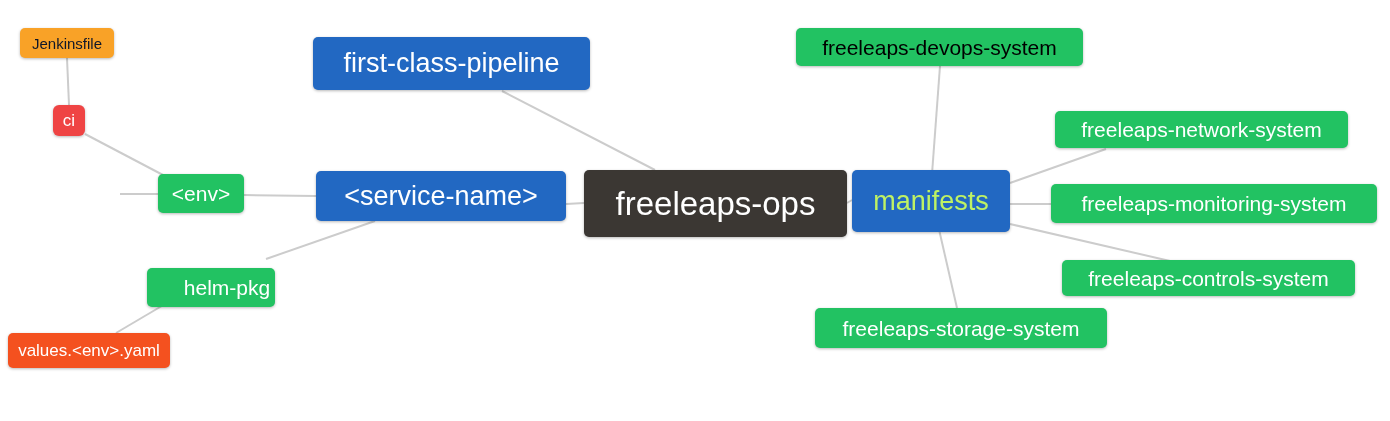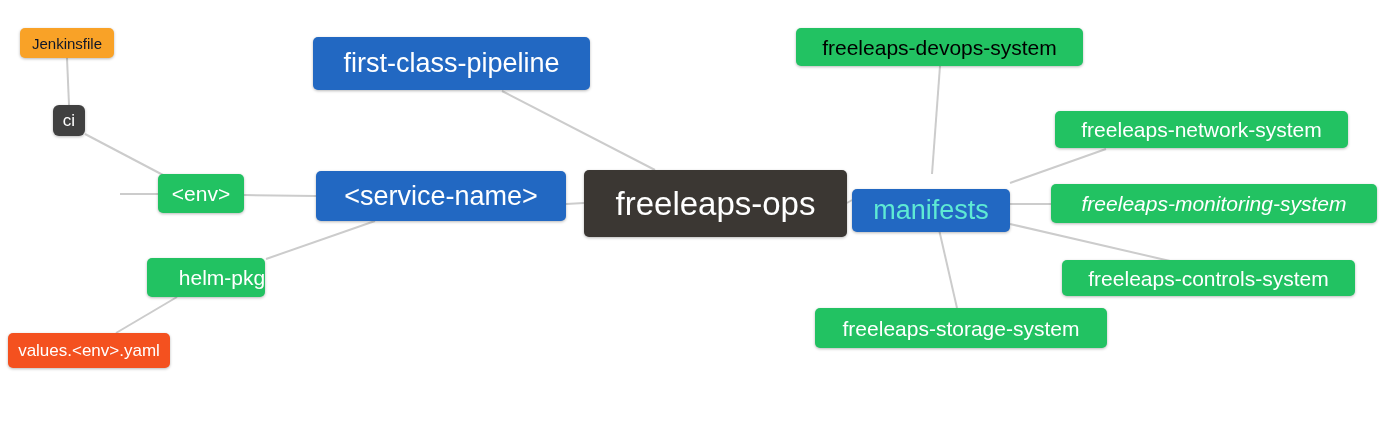--- a/index.html
+++ b/index.html
@@ -53,25 +53,25 @@
     <line x1="940" y1="66" x2="932" y2="174" stroke-width="2" stroke="#CCCCCC"></line>
     <line x1="1010" y1="183" x2="1106" y2="149" stroke-width="2" stroke="#CCCCCC"></line>
     <line x1="1010" y1="204" x2="1051" y2="204" stroke-width="2" stroke="#CCCCCC"></line>
     <line x1="1010" y1="224" x2="1170" y2="261" stroke-width="2" stroke="#CCCCCC"></line>
     <line x1="938" y1="225" x2="957" y2="308" stroke-width="2" stroke="#CCCCCC"></line>
   </svg>
 
   <div class="node" style="left: 584px; top: 170px; width: 263px; height: 67px; font-size: 33px; background-color: rgb(59, 55, 51); color: rgb(255, 255, 255);">freeleaps-ops</div>
   <div class="node" style="left: 313px; top: 37px; width: 277px; height: 53px; font-size: 27px; background-color: rgb(34, 104, 194); color: rgb(255, 255, 255);">first-class-pipeline</div>
   <div class="node" style="left: 316px; top: 171px; width: 250px; height: 50px; font-size: 27px; background-color: rgb(34, 104, 194); color: rgb(255, 255, 255);">&lt;service-name&gt;</div>
-  <div class="node" style="left: 852px; top: 189px; width: 158px; height: 43px; font-size: 27px; background-color: rgb(34, 104, 194); color: #5eead4;">manifests</div>
+  <div class="node" style="left: 852px; top: 170px; width: 158px; height: 62px; font-size: 27px; background-color: rgb(34, 104, 194); color: #bef264;">manifests</div>
   <div class="node" style="left: 158px; top: 174px; width: 86px; height: 39px; font-size: 21px; background-color: rgb(34, 194, 98); color: rgb(255, 255, 255);">&lt;env&gt;</div>
-  <div class="node" style="left: 147px; top: 258px; width: 118px; height: 39px; font-size: 21px; background-color: rgb(34, 194, 98); color: rgb(255, 255, 255); padding-left: 32px;">helm-pkg</div>
-  <div class="node" style="left: 53px; top: 105px; width: 32px; height: 31px; font-size: 17px; border-radius: 6px; background-color: #404040; color: rgb(255, 255, 255); text-align: center;">ci</div>
+  <div class="node" style="left: 147px; top: 268px; width: 128px; height: 39px; font-size: 21px; background-color: rgb(34, 194, 98); color: rgb(255, 255, 255); padding-left: 32px;">helm-pkg</div>
+  <div class="node" style="left: 53px; top: 105px; width: 32px; height: 31px; font-size: 17px; border-radius: 6px; background-color: #ef4444; color: rgb(255, 255, 255); text-align: center;">ci</div>
   <div class="node" style="left: 20px; top: 28px; width: 94px; height: 30px; font-size: 15px; background-color: rgb(249, 162, 39); color: #0f172a;">Jenkinsfile</div>
   <div class="node" style="left: 8px; top: 333px; width: 162px; height: 35px; font-size: 17px; background-color: rgb(244, 81, 31); color: rgb(255, 255, 255);">values.&lt;env&gt;.yaml</div>
   <div class="node" style="left: 796px; top: 28px; width: 287px; height: 38px; font-size: 21px; background-color: rgb(34, 194, 98); color: #000000;">freeleaps-devops-system</div>
   <div class="node" style="left: 1055px; top: 111px; width: 293px; height: 37px; font-size: 21px; background-color: rgb(34, 194, 98); color: rgb(255, 255, 255);">freeleaps-network-system</div>
-  <div class="node" style="left: 1051px; top: 184px; width: 326px; height: 39px; font-size: 21px; background-color: rgb(34, 194, 98); color: rgb(255, 255, 255); font-style: italic;">freeleaps-monitoring-system</div>
+  <div class="node" style="left: 1051px; top: 184px; width: 326px; height: 39px; font-size: 21px; background-color: rgb(34, 194, 98); color: rgb(255, 255, 255);">freeleaps-monitoring-system</div>
   <div class="node" style="left: 1062px; top: 260px; width: 293px; height: 36px; font-size: 21px; background-color: rgb(34, 194, 98); color: rgb(255, 255, 255);">freeleaps-controls-system</div>
   <div class="node" style="left: 815px; top: 308px; width: 292px; height: 40px; font-size: 21px; background-color: rgb(34, 194, 98); color: rgb(255, 255, 255);">freeleaps-storage-system</div>
 
 </div>
 
 </body></html>

